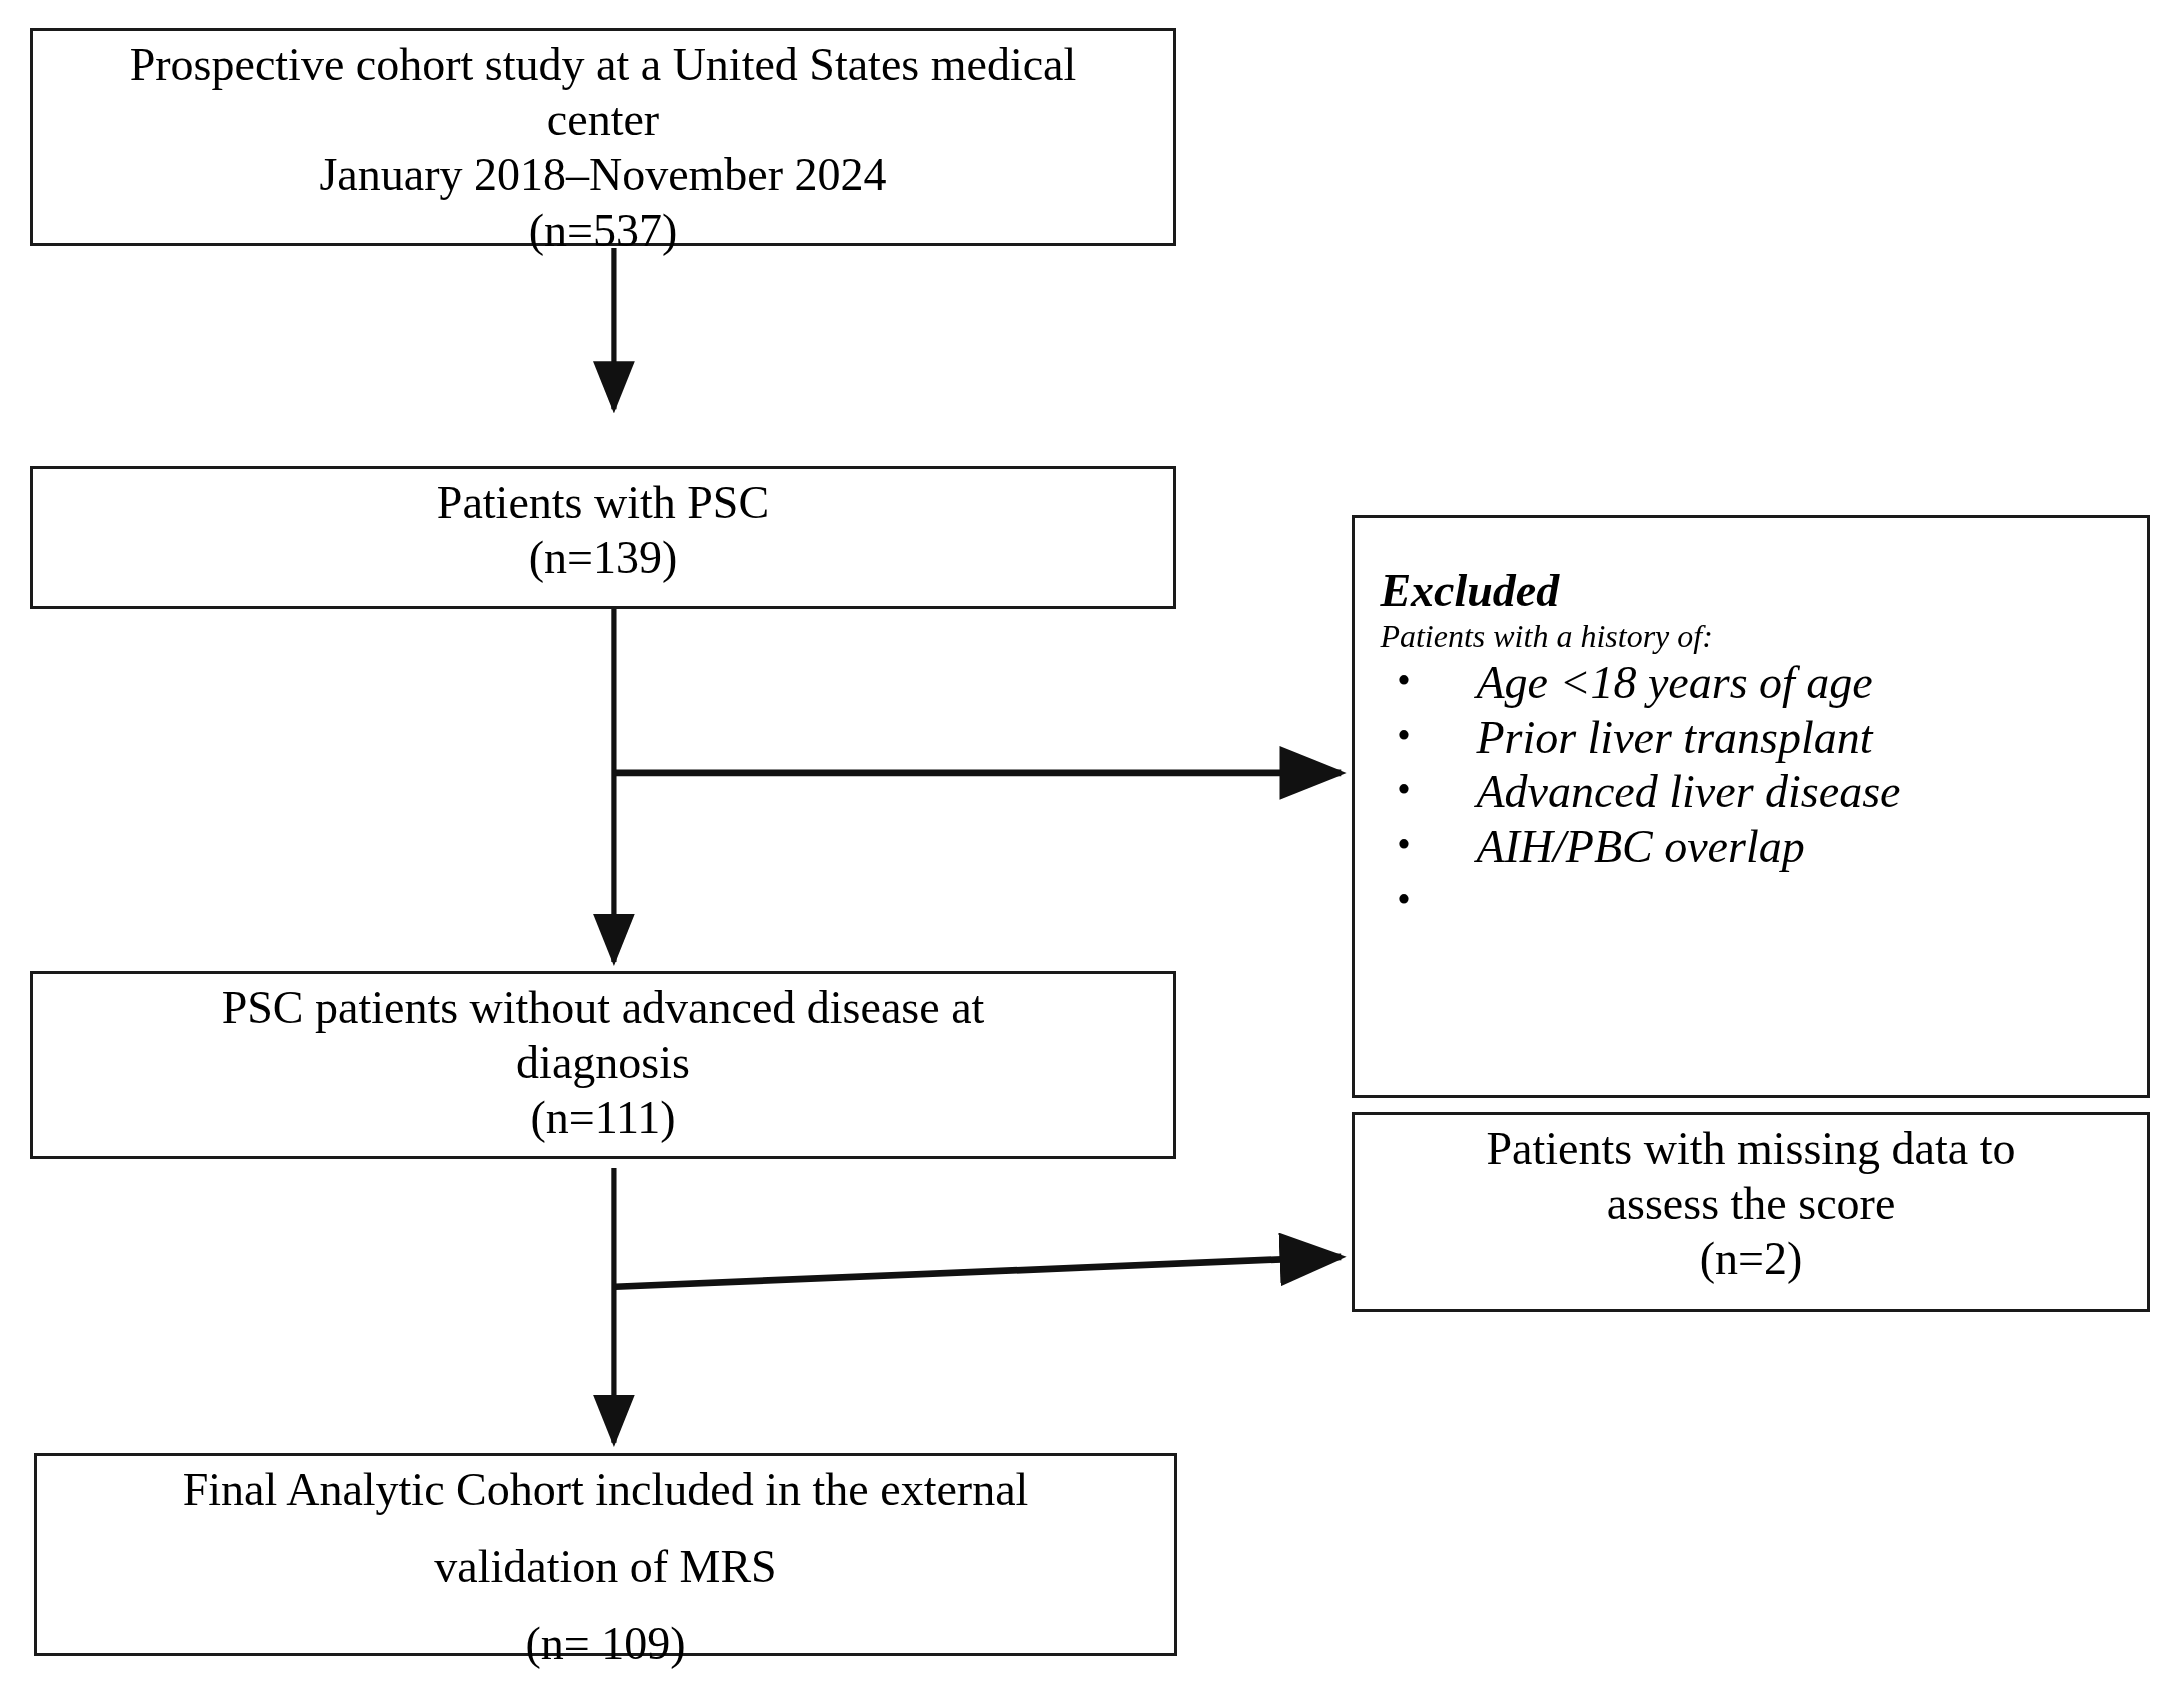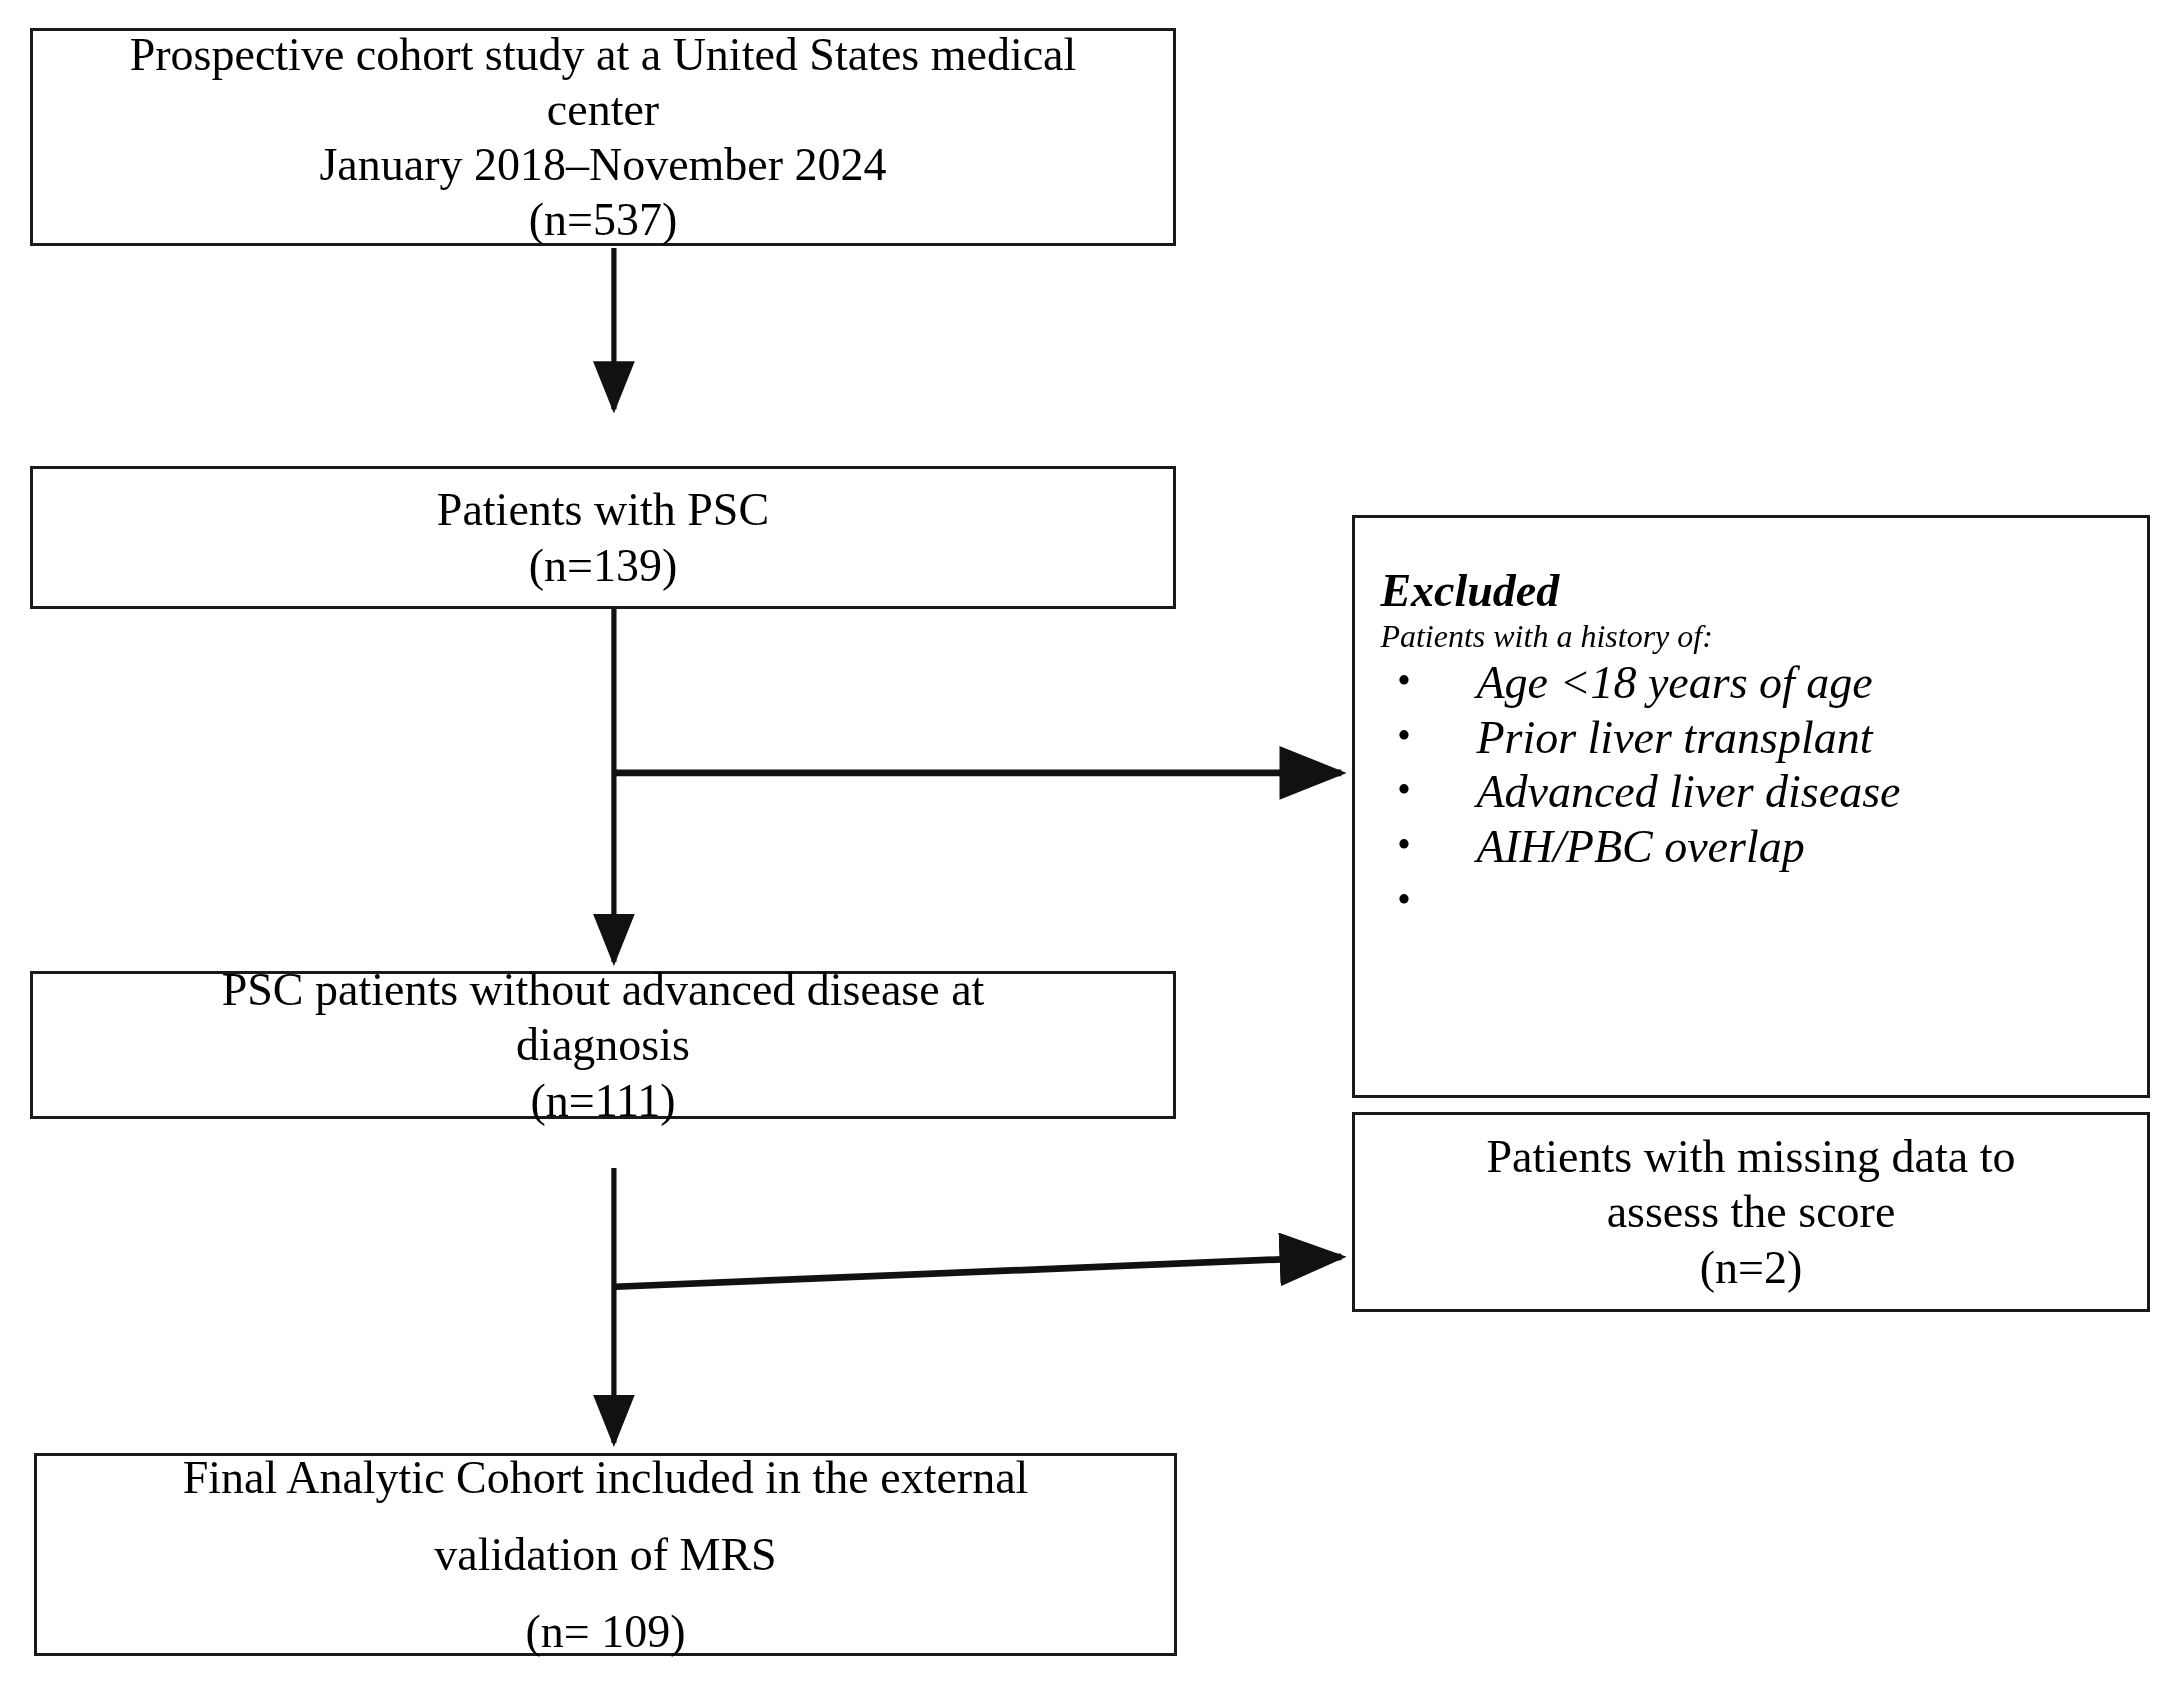--- a/index.html
+++ b/index.html
@@ -17,32 +17,32 @@
     overflow: hidden;
   }
   .node {
     position: absolute;
     box-sizing: border-box;
     border: 3px solid #1a1a1a;
     background: #ffffff;
     display: flex;
     flex-direction: column;
     align-items: center;
-    justify-content: center;
+    justify-content: flex-start;
     text-align: center;
     line-height: 1.20;
     font-size: 46px;
     padding: 6px 25px;
   }
   .node .line { display: block; white-space: nowrap; }
 
   
   #node-source      { left: 30px;   top: 28px;   width: 1146px; height: 218px; }
   #node-psc         { left: 30px;   top: 418px;  width: 1146px; height: 143px; margin-top: 48px; }
-  #node-noadv       { left: 30px;   top: 971px; width: 1146px; height: 148px; }
+  #node-noadv       { left: 30px;   top: 971px; width: 1146px; height: 188px; }
   #node-final       { left: 34px;   top: 1453px; width: 1143px; height: 203px; gap: 22px; }
   #node-excluded    { left: 1352px; top: 515px;  width: 798px; height: 583px;
                       align-items: stretch; justify-content: flex-start;
                       text-align: left; padding: 46px 22.4px 15px 25.4px; font-style: italic; }
   #node-missing     { left: 1352px; top: 1112px; width: 798px; height: 200px; }
 
   
   .excl-title { font-weight: bold; font-size: 46px; line-height: 1.18; }
   .excl-sub   { font-size: 32px; line-height: 1.18; }
   .excl-list  { list-style: none; margin: 0; padding: 0; }

